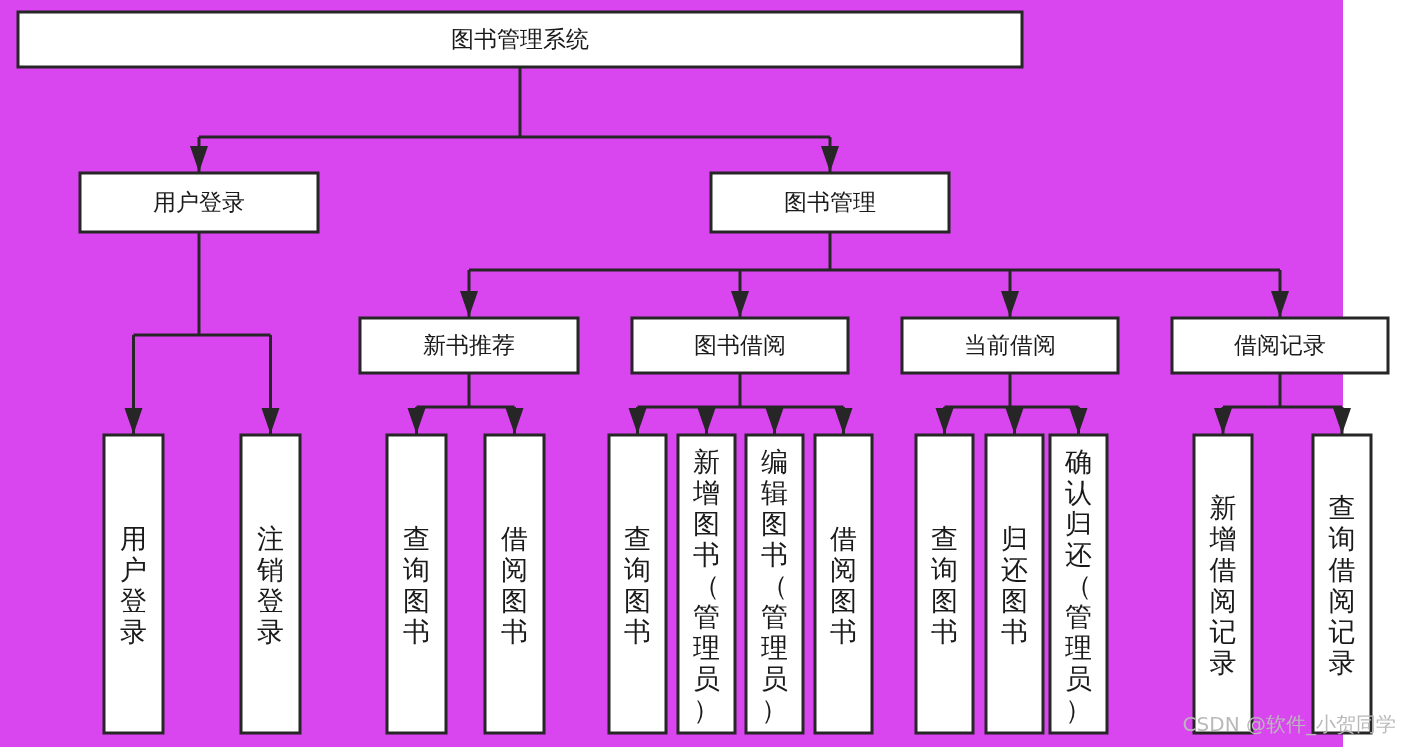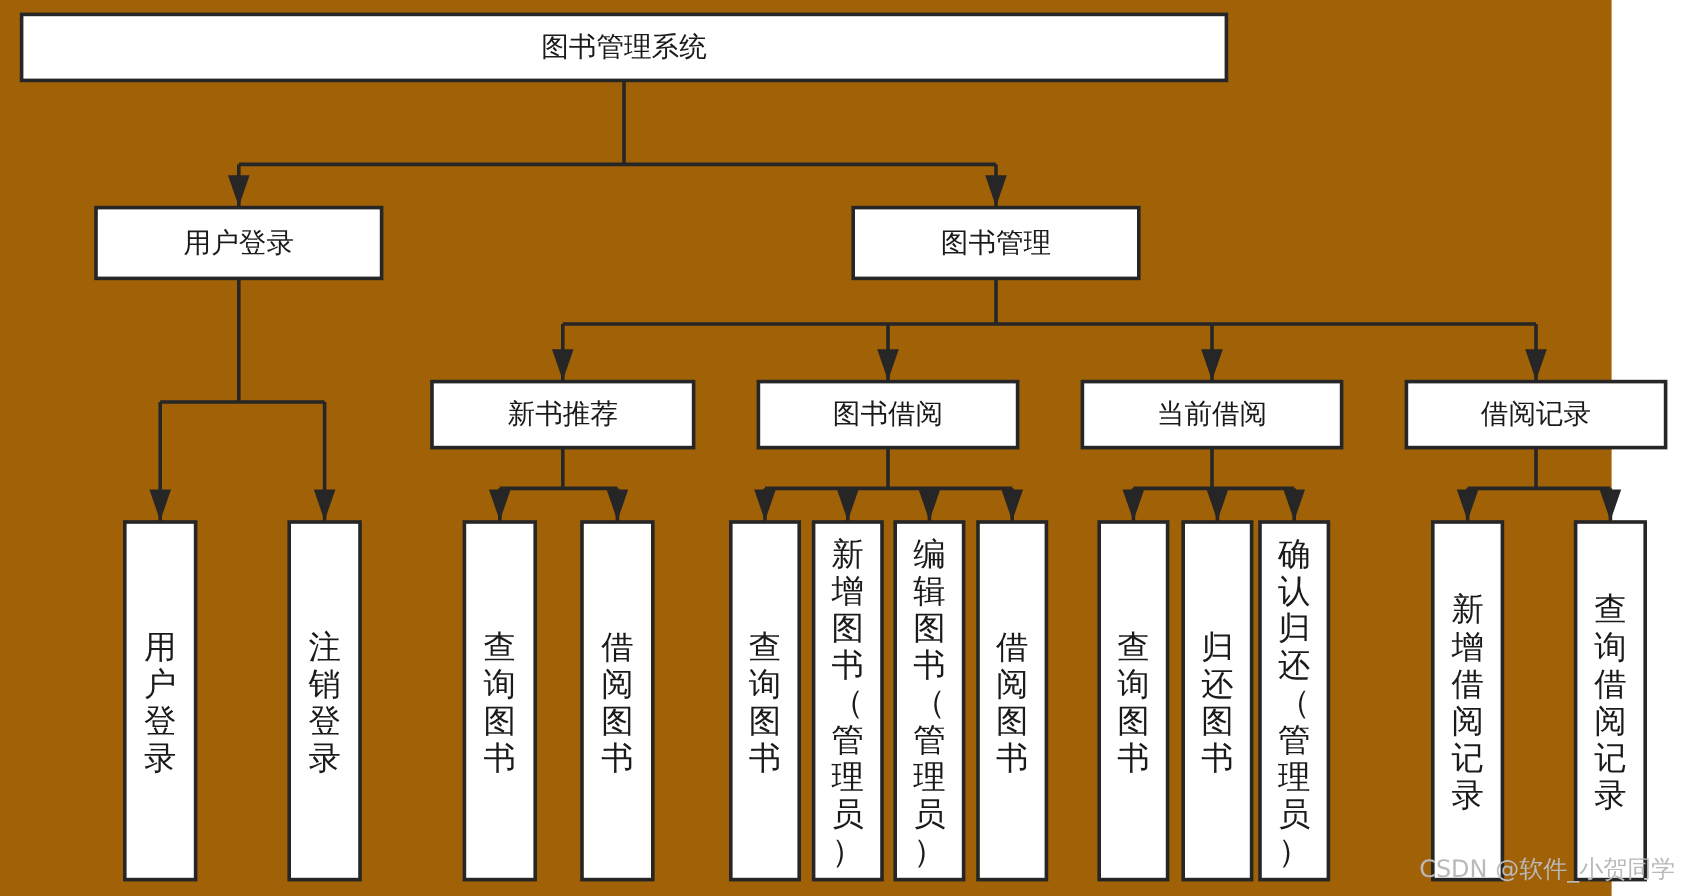--- a/index.html
+++ b/index.html
@@ -11,21 +11,21 @@
   body {
     width: 1405px;
     height: 747px;
     overflow: hidden;
     font-family: "DejaVu Sans", "Liberation Sans", sans-serif;
   }
   #diagram-root {
     position: relative;
     width: 1343px;
     height: 747px;
-    background: #a16207;
+    background: #d946ef;
   }
   #diagram-svg {
     position: absolute;
     top: 0;
     left: 0;
     width: 1405px;
     height: 747px;
     display: block;
   }
   .node-box {

